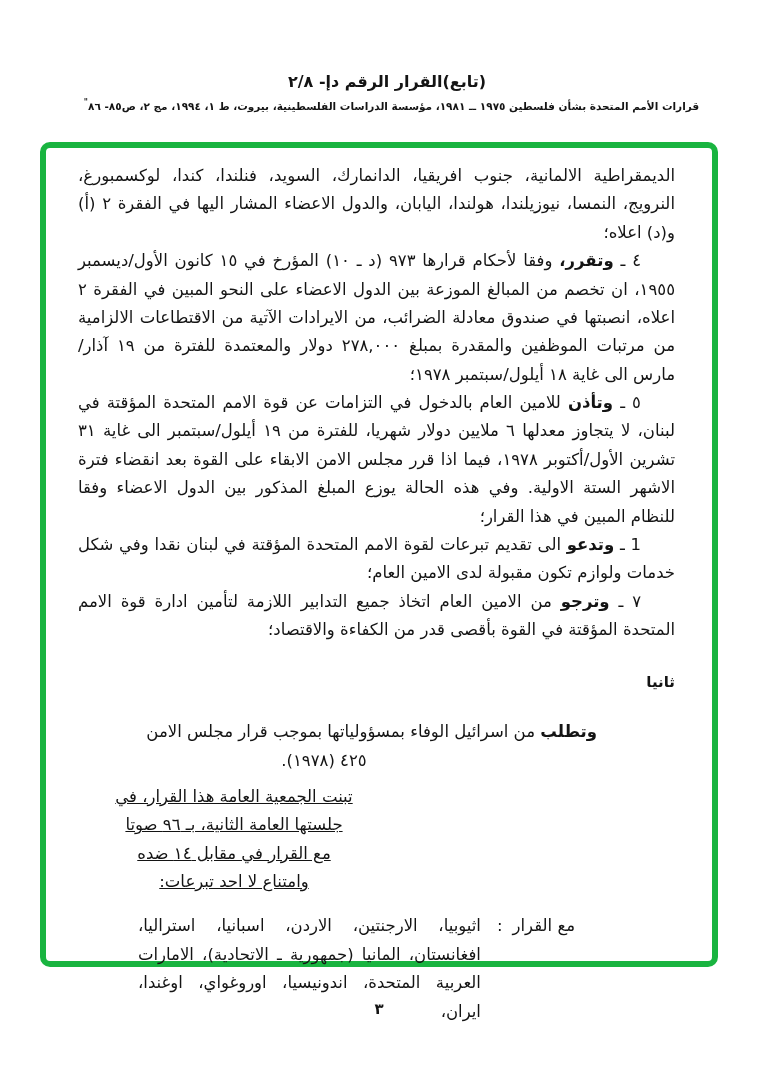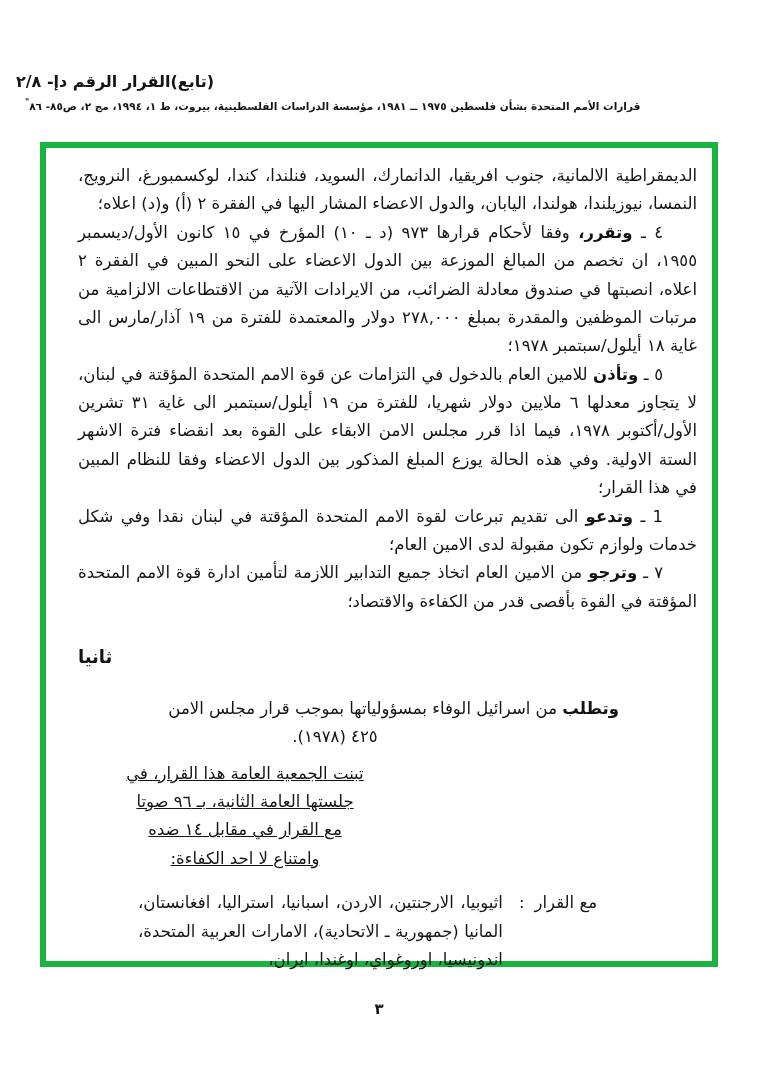--- a/index.html
+++ b/index.html
@@ -3,39 +3,39 @@
 <meta charset="utf-8">
 <style>
   html,body{margin:0;padding:0;}
   body{
     width:758px;height:1078px;position:relative;overflow:hidden;
     background:#ffffff;color:#141414;
     font-family:"DejaVu Sans", sans-serif;
   }
   .page-header{
     position:absolute;top:72px;left:16px;right:0;
-    text-align:left;direction:rtl;
+    text-align:center;direction:rtl;
   }
   .res-title{font-size:16px;font-weight:bold;letter-spacing:.2px;}
   .citation{font-size:10.5px;font-weight:bold;margin-top:7px;white-space:nowrap;padding-left:9px;}
   .citation sup{font-size:8px;}
   .frame{
     position:absolute;left:40px;top:142px;width:678px;height:825px;
-    box-sizing:border-box;border:6px solid #19b440;border-radius:0;
-    padding:14px 15px 0 32px;
+    box-sizing:border-box;border:6px solid #19b440;border-radius:10px;
+    padding:14px 37px 0 32px;
   }
   .content{
     direction:rtl;text-align:justify;
     font-size:16.5px;line-height:1.72;
   }
   .content p{margin:0;}
   p.clause{text-indent:34px;}
   b.lead{font-weight:bold;}
   h2.section-heading{
-    text-align:left;font-size:18px;font-weight:bold;
+    text-align:right;font-size:15px;font-weight:bold;
     margin:26px 0 22px 0;
   }
   .demand{margin:0 78px 0 0 !important;}
   .demand-line2{text-align:center;margin:0 105px 0 0;}
   .adoption{margin:8px 285px 16px 0;text-align:center;text-decoration:underline;}
   .vote-row{
     display:flex;align-items:flex-start;
     margin:10px 100px 0 60px;gap:6px;
   }
   .vote-label{white-space:nowrap;}
@@ -69,21 +69,21 @@
 
     <h2 class="section-heading">ثانيا</h2>
 
     <p class="demand"><b class="lead">وتطلب</b><span> من اسرائيل الوفاء بمسؤولياتها بموجب قرار مجلس الامن</span></p>
     <div class="demand-line2">٤٢٥ (١٩٧٨).</div>
 
     <div class="adoption">
       <div>تبنت الجمعية العامة هذا القرار، في</div>
       <div>جلستها العامة الثانية، بـ ٩٦ صوتا</div>
       <div>مع القرار في مقابل ١٤ ضده</div>
-      <div>وامتناع لا احد الكفاءة:</div>
+      <div>وامتناع لا احد تبرعات:</div>
     </div>
 
     <div class="vote-row">
       <div class="vote-label"><span>مع القرار</span><span class="vote-colon">:</span></div>
       <div class="vote-countries">اثيوبيا، الارجنتين، الاردن، اسبانيا، استراليا، افغانستان، المانيا (جمهورية ـ الاتحادية)، الامارات العربية المتحدة، اندونيسيا، اوروغواي، اوغندا، ايران،</div>
     </div>
 
   </div>
 </div>
 

